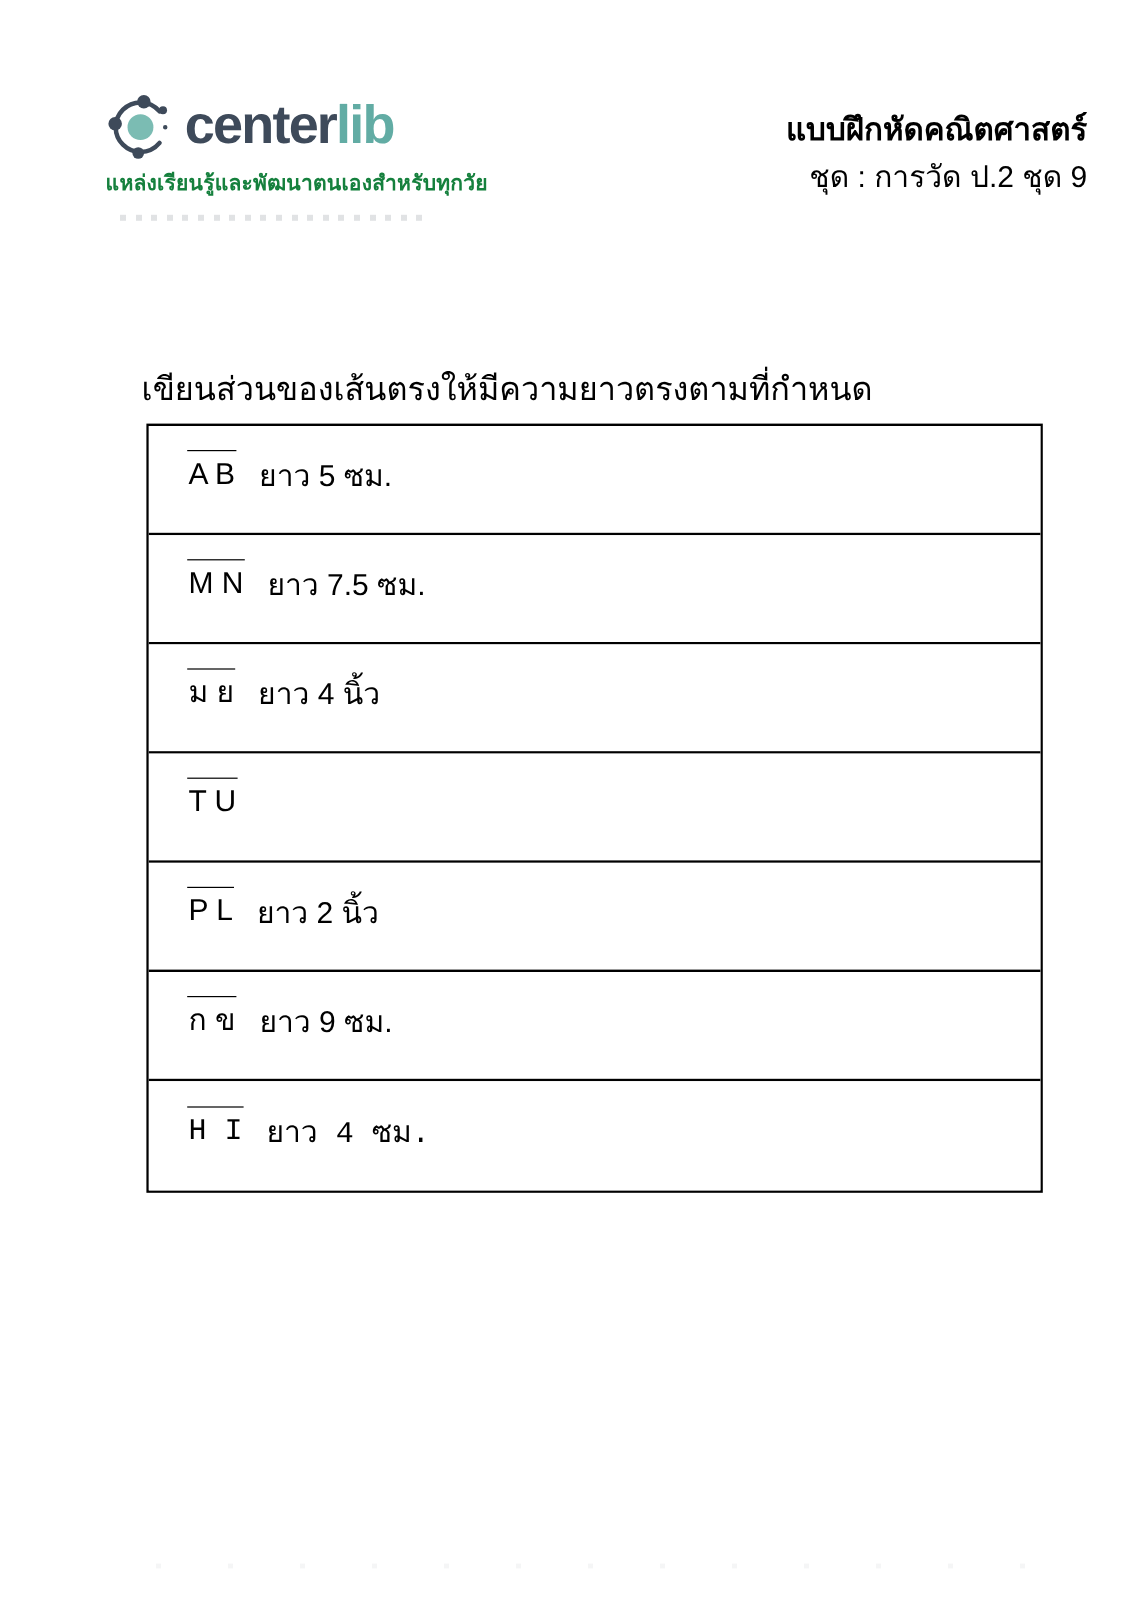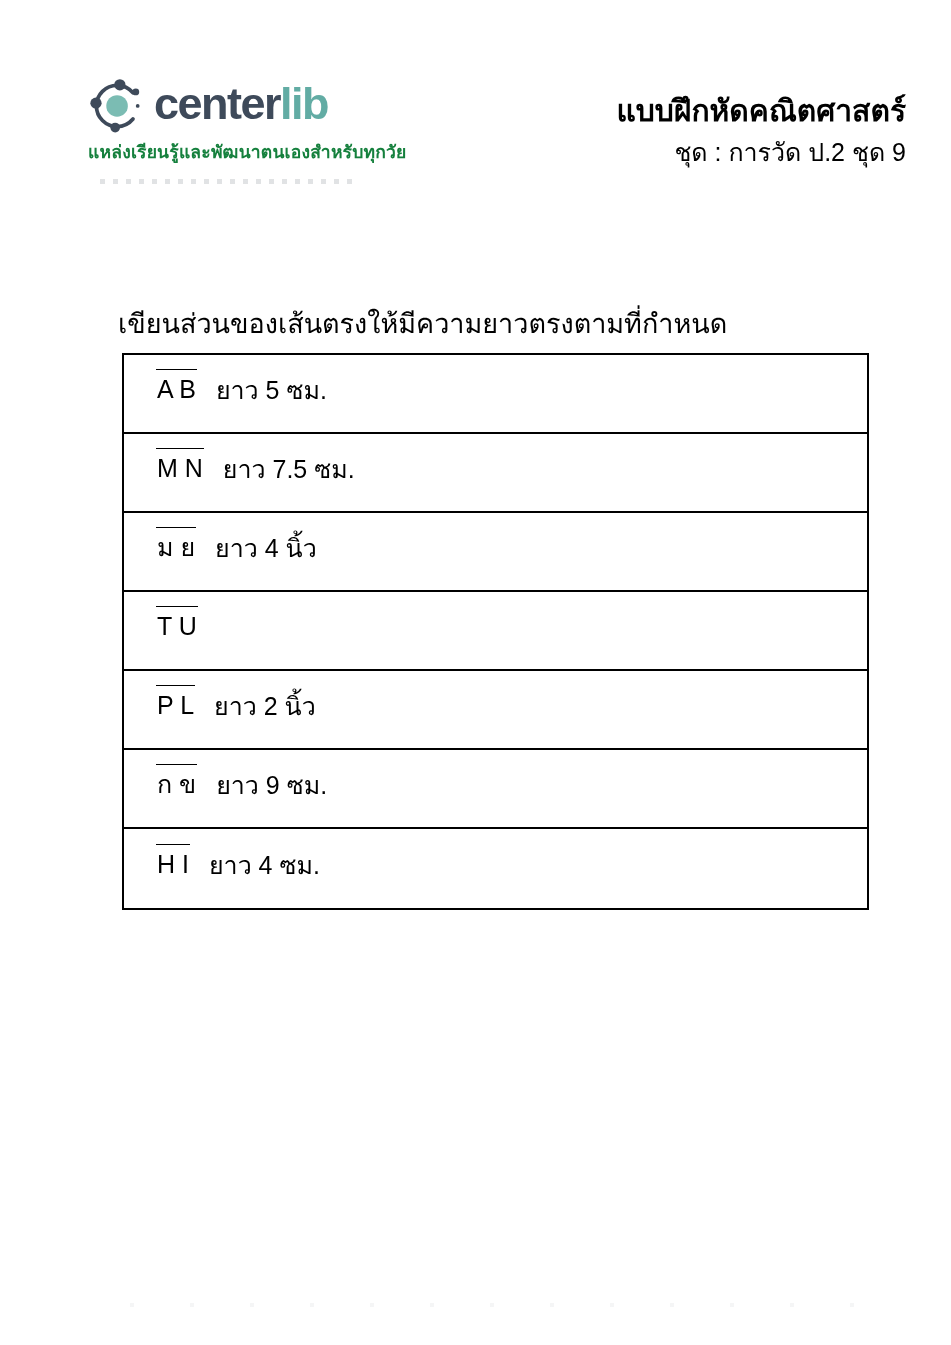--- a/index.html
+++ b/index.html
@@ -27,43 +27,43 @@
   }
   
   .clipped-artifact {
     position:absolute; left:100px; top:139px; width:255px; height:5px;
     background:repeating-linear-gradient(90deg,#9aa0a6 0 5px,transparent 5px 13px);
     opacity:.30;
   }
 
   
   .header-titles { position:absolute; right:45px; top:52px; text-align:right; }
-  .doc-title { font-size:30px; font-weight:700; line-height:1.25; }
+  .doc-title { font-size:26px; font-weight:700; line-height:1.25; }
   .doc-subtitle { font-size:25px; font-weight:500; margin-top:2px; }
 
   
   .name-line { position:absolute; left:90px; top:194px; font-size:28px; white-space:nowrap; }
   .name-line .dots { letter-spacing:1px; }
 
   
   .instruction { position:absolute; left:118px; top:262px; font-size:27px; }
 
   
   .worksheet-table {
     position:absolute; left:122px; top:313px; width:747px;
     border:2px solid #000;
   }
   .ws-row {
-    height:79px;
+    height:91px;
     display:flex; align-items:center; gap:20px;
     padding-left:33px;
     border-bottom:2px solid #000;
     background:#fff;
   }
-  .ws-row:last-child { border-bottom:none; }
+  .ws-row:last-child { border-bottom:none;font-family:Liberation Mono, monospace; }
   .seg {
     position:relative; font-size:25px; line-height:1; white-space:pre;
     transform:translateY(-4px);
   }
   .seg::before {
     content:""; position:absolute; left:-1px; right:-1px; top:-8px;
     border-top:1.6px solid #000;
   }
   .len { font-size:25px; white-space:nowrap; transform:translateY(-4px); }
 

